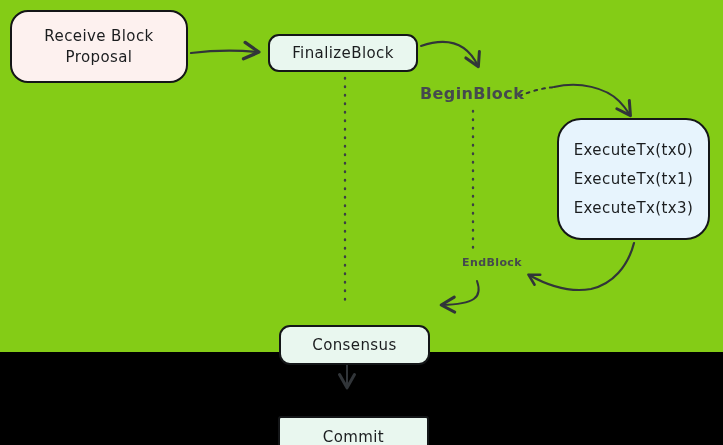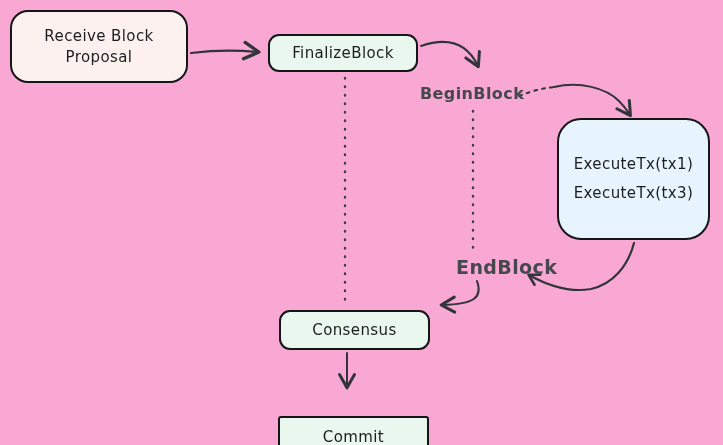--- a/index.html
+++ b/index.html
@@ -4,22 +4,22 @@
 <style>
   html, body { margin: 0; padding: 0; }
   body {
     width: 723px; height: 445px;
     background: #000000;
     font-family: "DejaVu Sans", "Liberation Sans", sans-serif;
     overflow: hidden;
   }
   #canvas {
     position: relative;
-    width: 723px; height: 445px;
-    background: #f9a8d4;
+    width: 723px; height: 352px;
+    background: #84cc16;
   }
   svg.connectors {
     position: absolute; left: 0; top: 0;
     width: 723px; height: 445px;
     pointer-events: none;
   }
   .node {
     position: absolute;
     box-sizing: border-box;
     display: flex; align-items: center; justify-content: center;
@@ -47,39 +47,39 @@
     background: #e7f4fd;
     border-radius: 24px;
     flex-direction: column;
     justify-content: center;
   }
   .node-execute .tx-line {
     line-height: 29px;
     font-size: 15px;
   }
   .node-consensus {
-    left: 279px; top: 310px; width: 151px; height: 40px;
+    left: 279px; top: 325px; width: 151px; height: 40px;
     background: #e9f7ef;
     border-radius: 11px;
   }
   .node-commit {
     left: 278px; top: 416px; width: 151px; height: 43px;
     background: #e9f7ef;
     border-radius: 3px;
   }
   .phase-label {
     position: absolute;
     color: #45494e;
     font-size: 16px;
     font-weight: bold;
     letter-spacing: 0.4px;
     text-align: right;
   }
   .label-beginblock { left: 420px; top: 84px; width: 100px; }
-  .label-endblock  { left: 456px; top: 256px; width: 90px; font-size: 19px; }
+  .label-endblock  { left: 432px; top: 256px; width: 90px; font-size: 11px; }
 </style>
 </head>
 <body>
 
 <div id="canvas">
 
   <svg class="connectors" viewBox="0 0 723 445">
     <defs>
       <marker id="arrowV" viewBox="0 0 12 12" refX="9.5" refY="6" markerWidth="10" markerHeight="10" orient="auto-start-reverse">
         <path d="M2,1.5 L10,6 L2,10.5" fill="none" stroke="#313539" stroke-width="1.8" stroke-linecap="round" stroke-linejoin="round"></path>
@@ -110,20 +110,21 @@
   <div class="node node-receive">
     <span>Receive Block
 Proposal</span>
   </div>
 
   <div class="node node-finalize">
     <span>FinalizeBlock</span>
   </div>
 
   <div class="node node-execute">
+    <span class="tx-line">ExecuteTx(tx0)</span>
     <span class="tx-line">ExecuteTx(tx1)</span>
     <span class="tx-line">ExecuteTx(tx3)</span>
   </div>
 
   <div class="node node-consensus">
     <span>Consensus</span>
   </div>
 
   <div class="node node-commit">
     <span>Commit</span>

